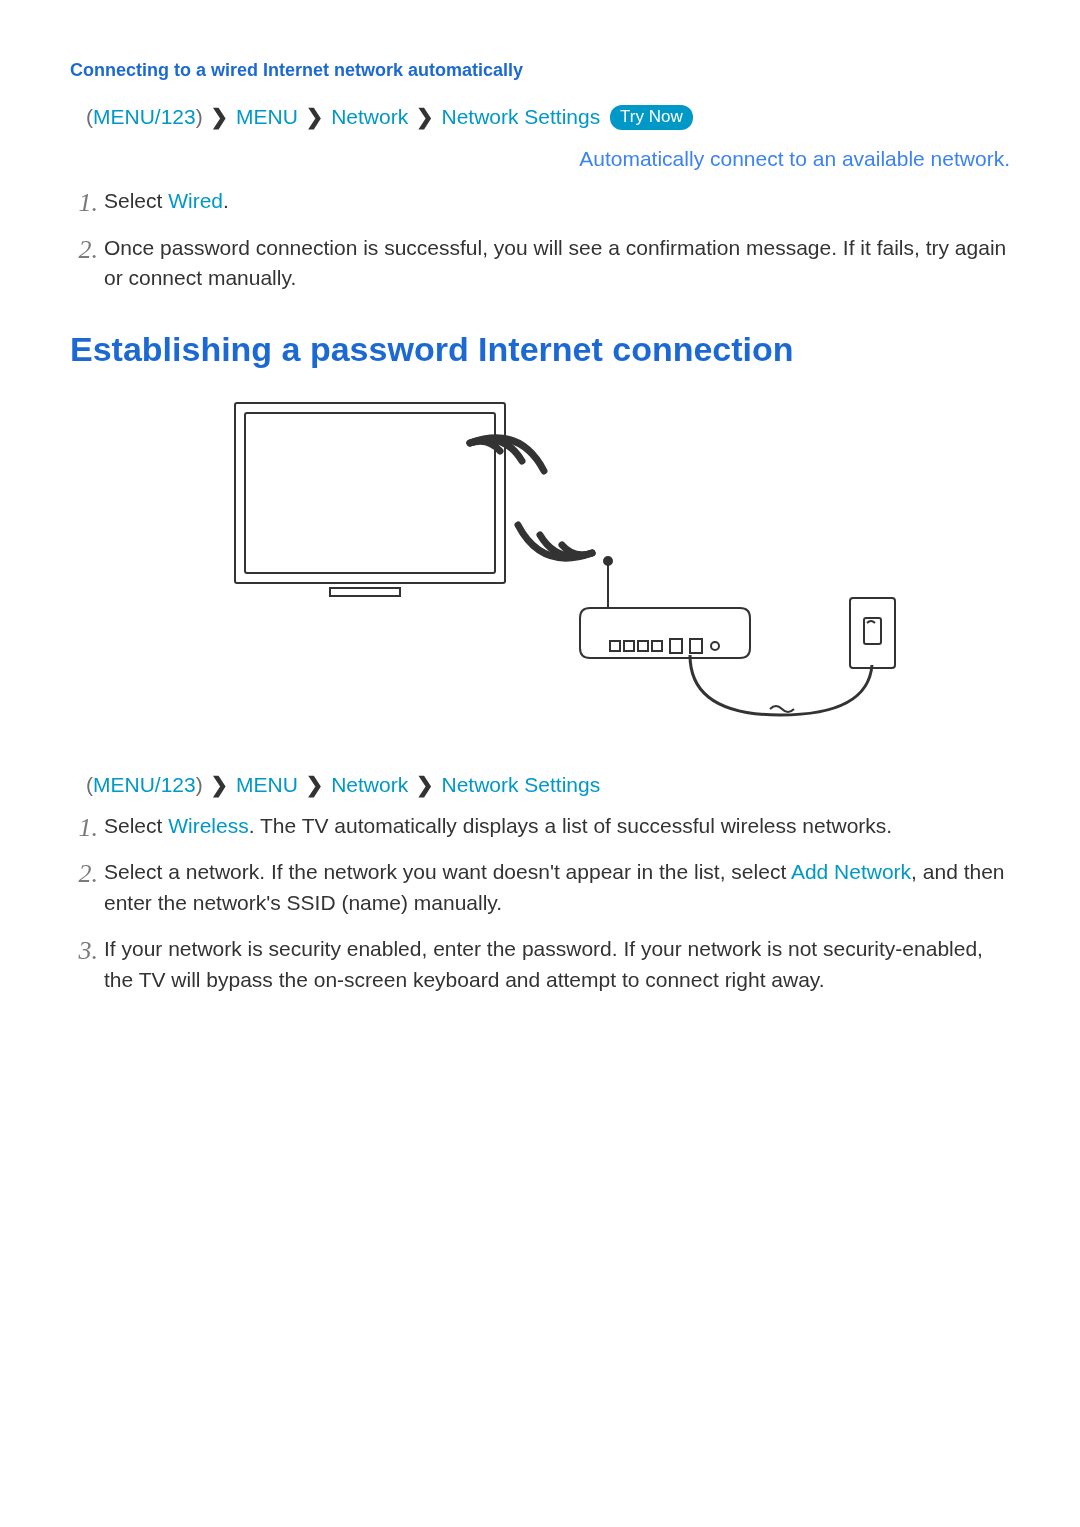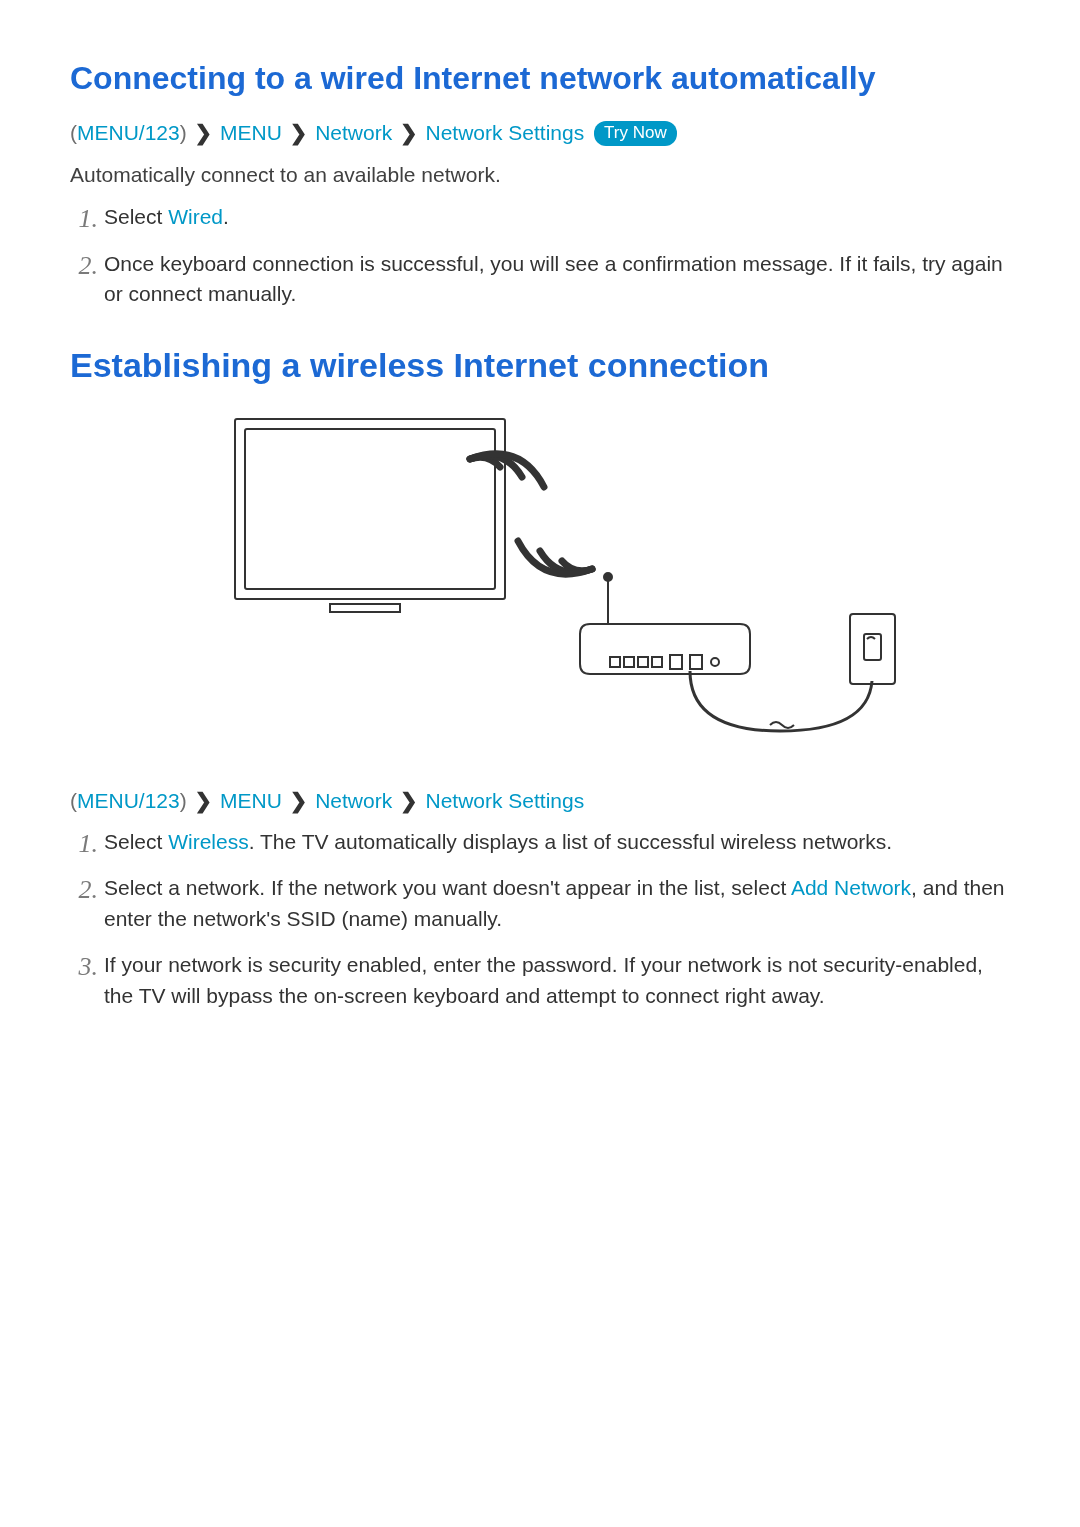--- a/index.html
+++ b/index.html
@@ -9,39 +9,40 @@
     font-family: Arial, Helvetica, sans-serif;
     color: #333333;
   }
   .page {
     width: 1080px;
     min-height: 1527px;
     padding: 60px 70px 60px 70px;
     box-sizing: border-box;
   }
   .sub-title {
-    font-size: 32px;
+    font-size: 18px;
     margin: 0 0 24px 0;
   }
   .main-title {
     font-size: 34px;
     margin: 12px 0 20px 0;
   }
   .blue   { color: #1c69d4; }
   .cyan   { color: #0098c7; }
   .grey   { color: #6e6e6e; }
   .body-text {
     font-size: 21px;
     line-height: 1.45;
     margin: 0 0 12px 0;
-    color: #404040;
+    color: #3b82f6;
+    text-align: right;
   }
   .nav-path {
     font-size: 21px;
-    margin: 0 0 14px 0;
+    margin: 0 0 14px 16px;
     color: #0098c7;
   }
   .chev {
     font-weight: bold;
     color: #333333;
     padding: 0 2px;
   }
   .try-now {
     display: inline-block;
     background: #0098c7;
@@ -102,25 +103,25 @@
 
   <p class="body-text">Automatically connect to an available network.</p>
 
   <ol class="steps">
     <li>
       <span class="num">1.</span>
       <span>Select </span><span class="cyan">Wired</span><span>.</span>
     </li>
     <li>
       <span class="num">2.</span>
-      <span>Once keyboard connection is successful, you will see a confirmation message. If it fails, try again or connect manually.</span>
+      <span>Once password connection is successful, you will see a confirmation message. If it fails, try again or connect manually.</span>
     </li>
   </ol>
 
-  <h2 class="main-title blue">Establishing a wireless Internet connection</h2>
+  <h2 class="main-title blue">Establishing a password Internet connection</h2>
 
   <div class="diagram-wrap">
     <svg width="740" height="330" viewBox="0 0 740 330">
       <g fill="none" stroke="#333" stroke-width="2">
 
         <g>
           <rect x="65" y="10" width="270" height="180" rx="2"></rect>
           <rect x="75" y="20" width="250" height="160" rx="2"></rect>
           <rect x="160" y="195" width="70" height="8"></rect>
         </g>

